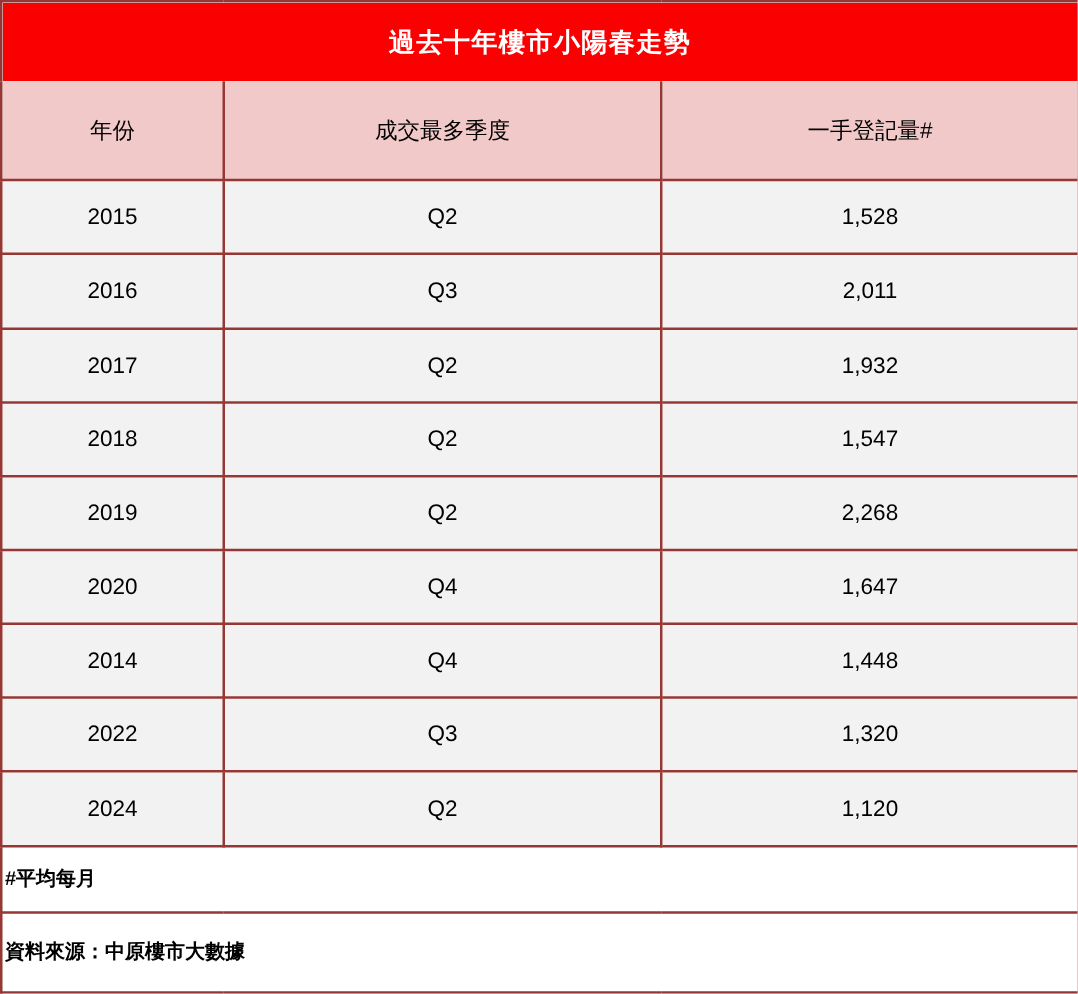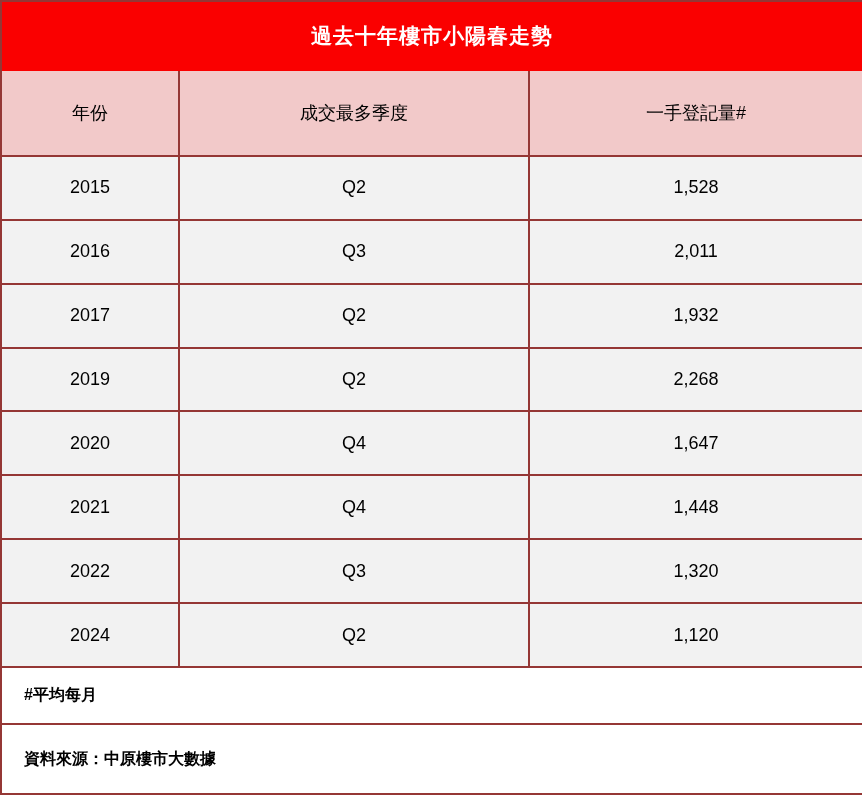--- a/index.html
+++ b/index.html
@@ -43,21 +43,21 @@
     background:var(--header-bg);
     border-top:hidden;
   }
   tr.data-row{height:57px;}
   tr.data-row td{background:var(--row-bg);}
   tr.footnote-row td{
     background:var(--footer-bg);
     text-align:left;
     font-weight:bold;
     font-size:16px;
-    padding-left:22px;
+    padding-left:2px;
   }
   tr.footnote-row.note{height:51px;}
   tr.footnote-row.source{height:62px;}
 </style>
 </head>
 <body>
 
 <div class="sheet">
   <table class="market-table">
     <colgroup>
@@ -83,31 +83,36 @@
         <td>2016</td>
         <td>Q3</td>
         <td>2,011</td>
       </tr>
       <tr class="data-row">
         <td>2017</td>
         <td>Q2</td>
         <td>1,932</td>
       </tr>
       <tr class="data-row">
+        <td>2018</td>
+        <td>Q2</td>
+        <td>1,547</td>
+      </tr>
+      <tr class="data-row">
         <td>2019</td>
         <td>Q2</td>
         <td>2,268</td>
       </tr>
       <tr class="data-row">
         <td>2020</td>
         <td>Q4</td>
         <td>1,647</td>
       </tr>
       <tr class="data-row">
-        <td>2021</td>
+        <td>2014</td>
         <td>Q4</td>
         <td>1,448</td>
       </tr>
       <tr class="data-row">
         <td>2022</td>
         <td>Q3</td>
         <td>1,320</td>
       </tr>
       <tr class="data-row">
         <td>2024</td>

